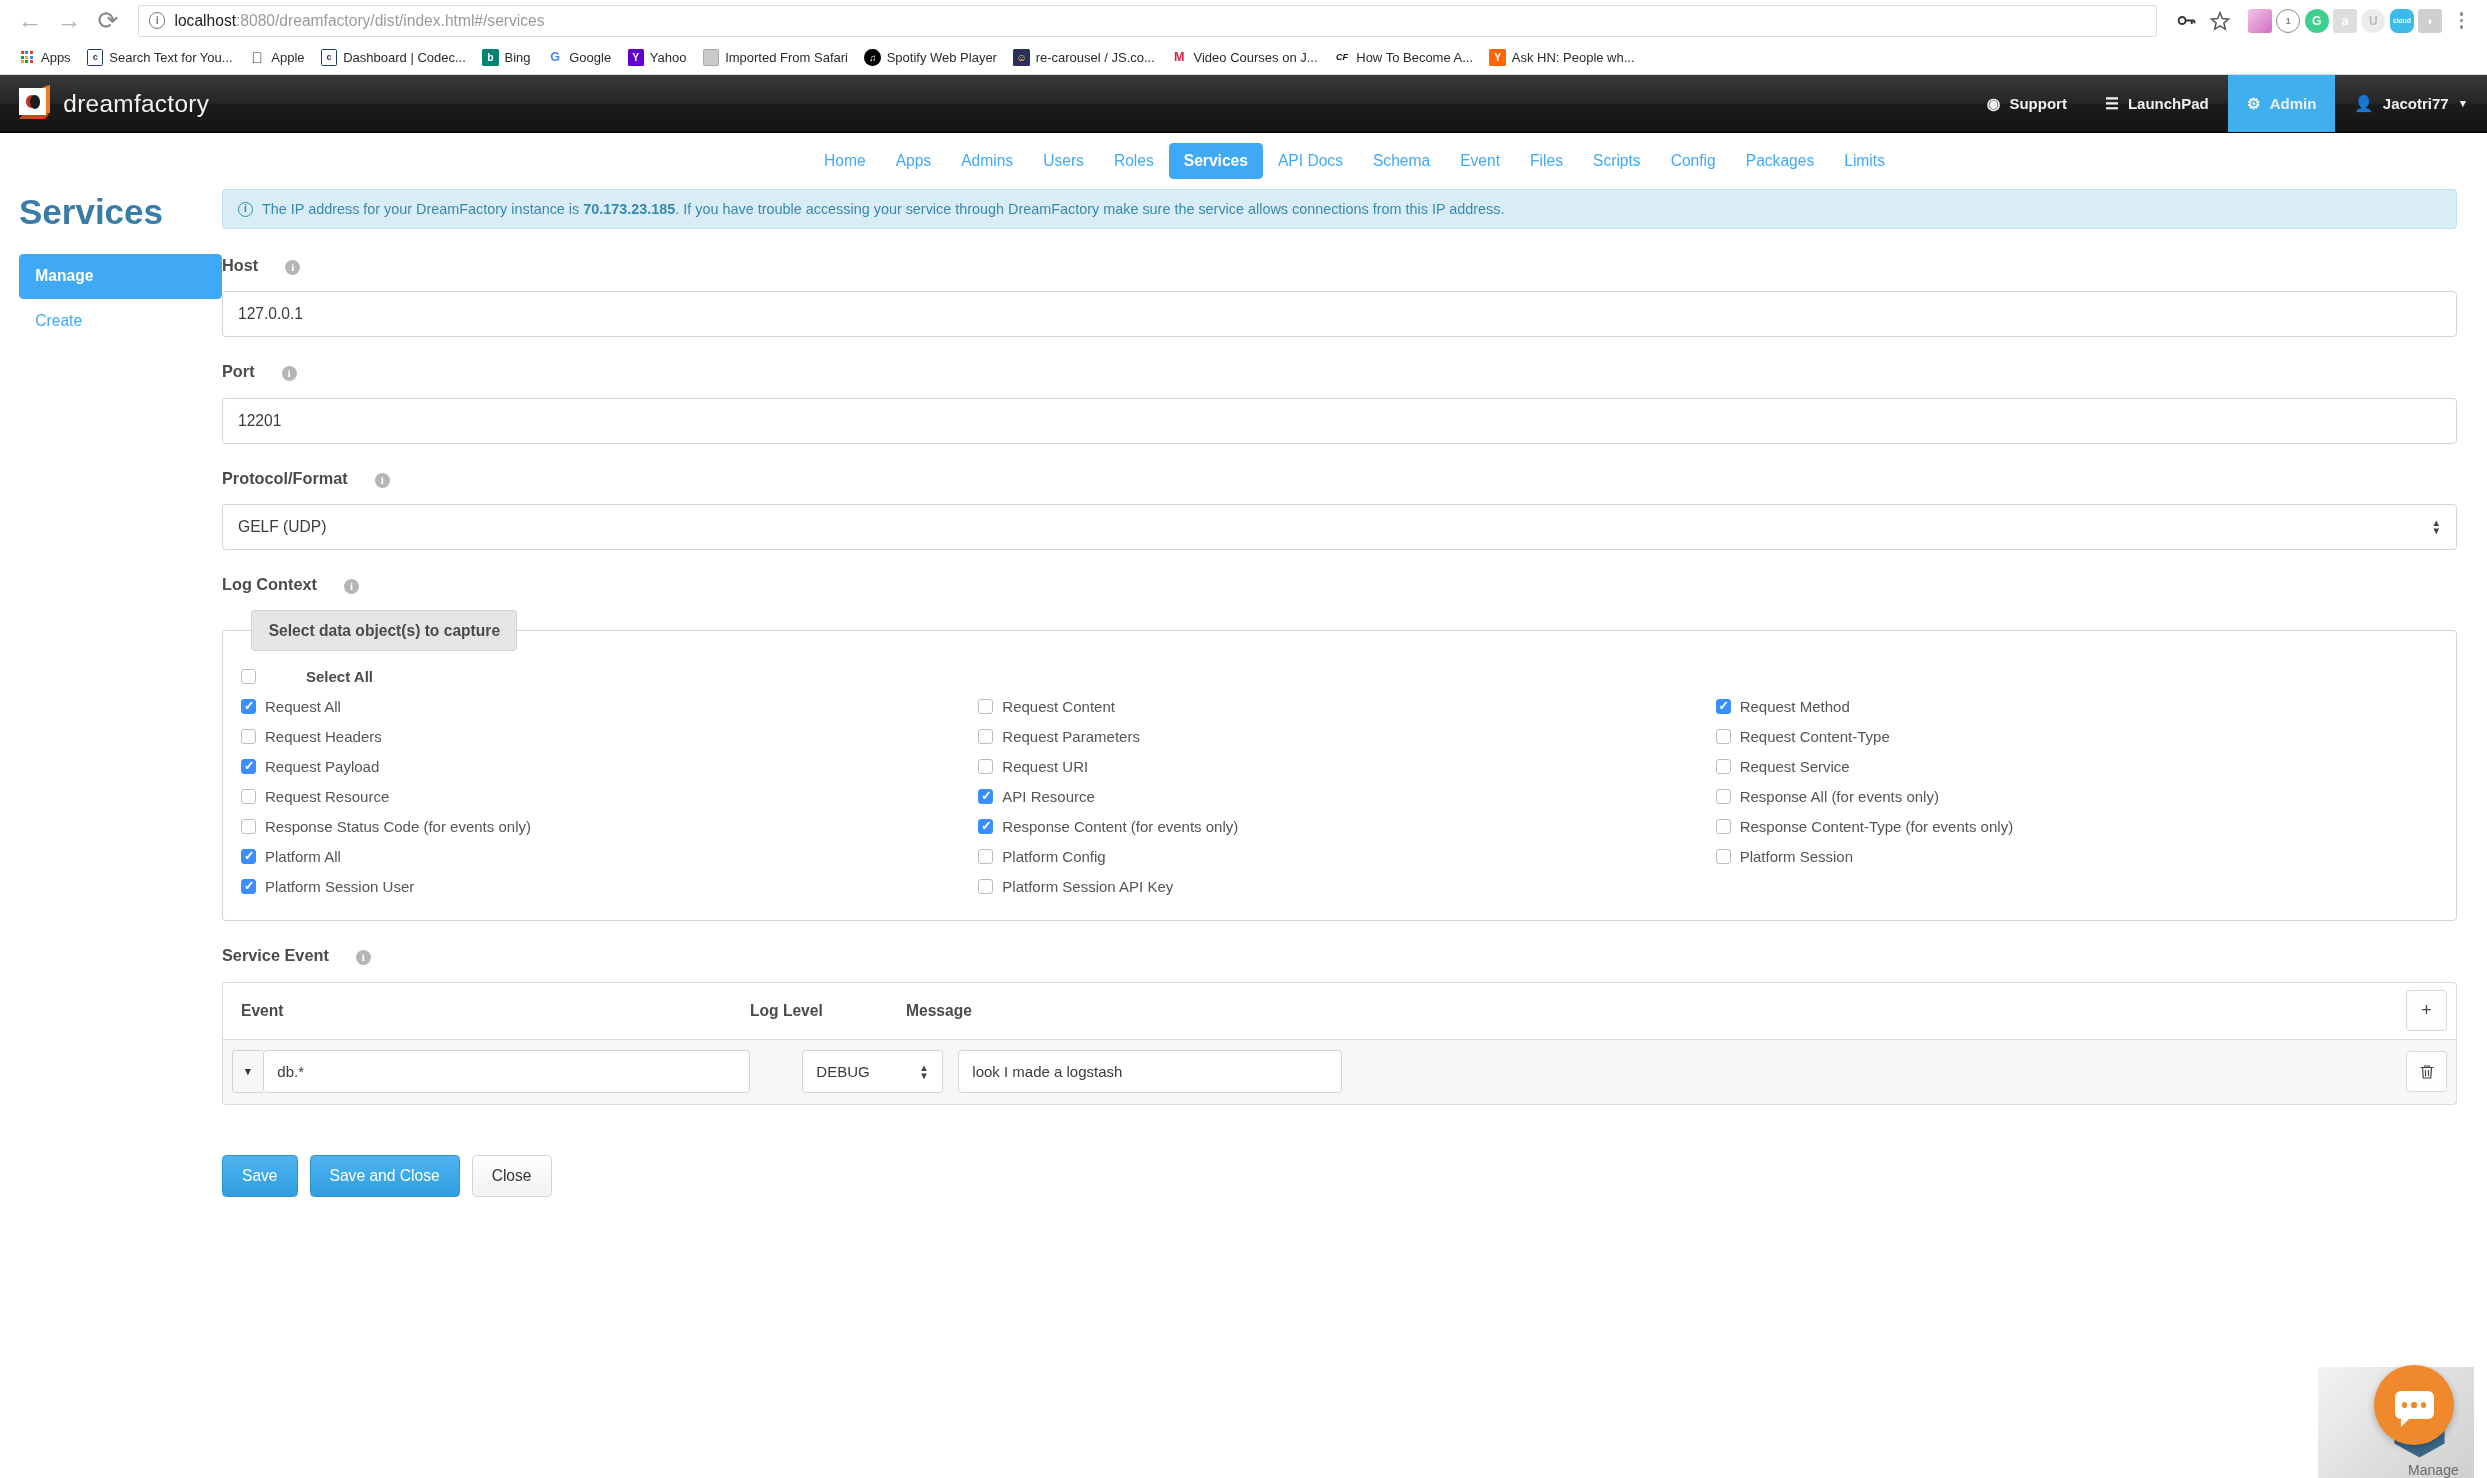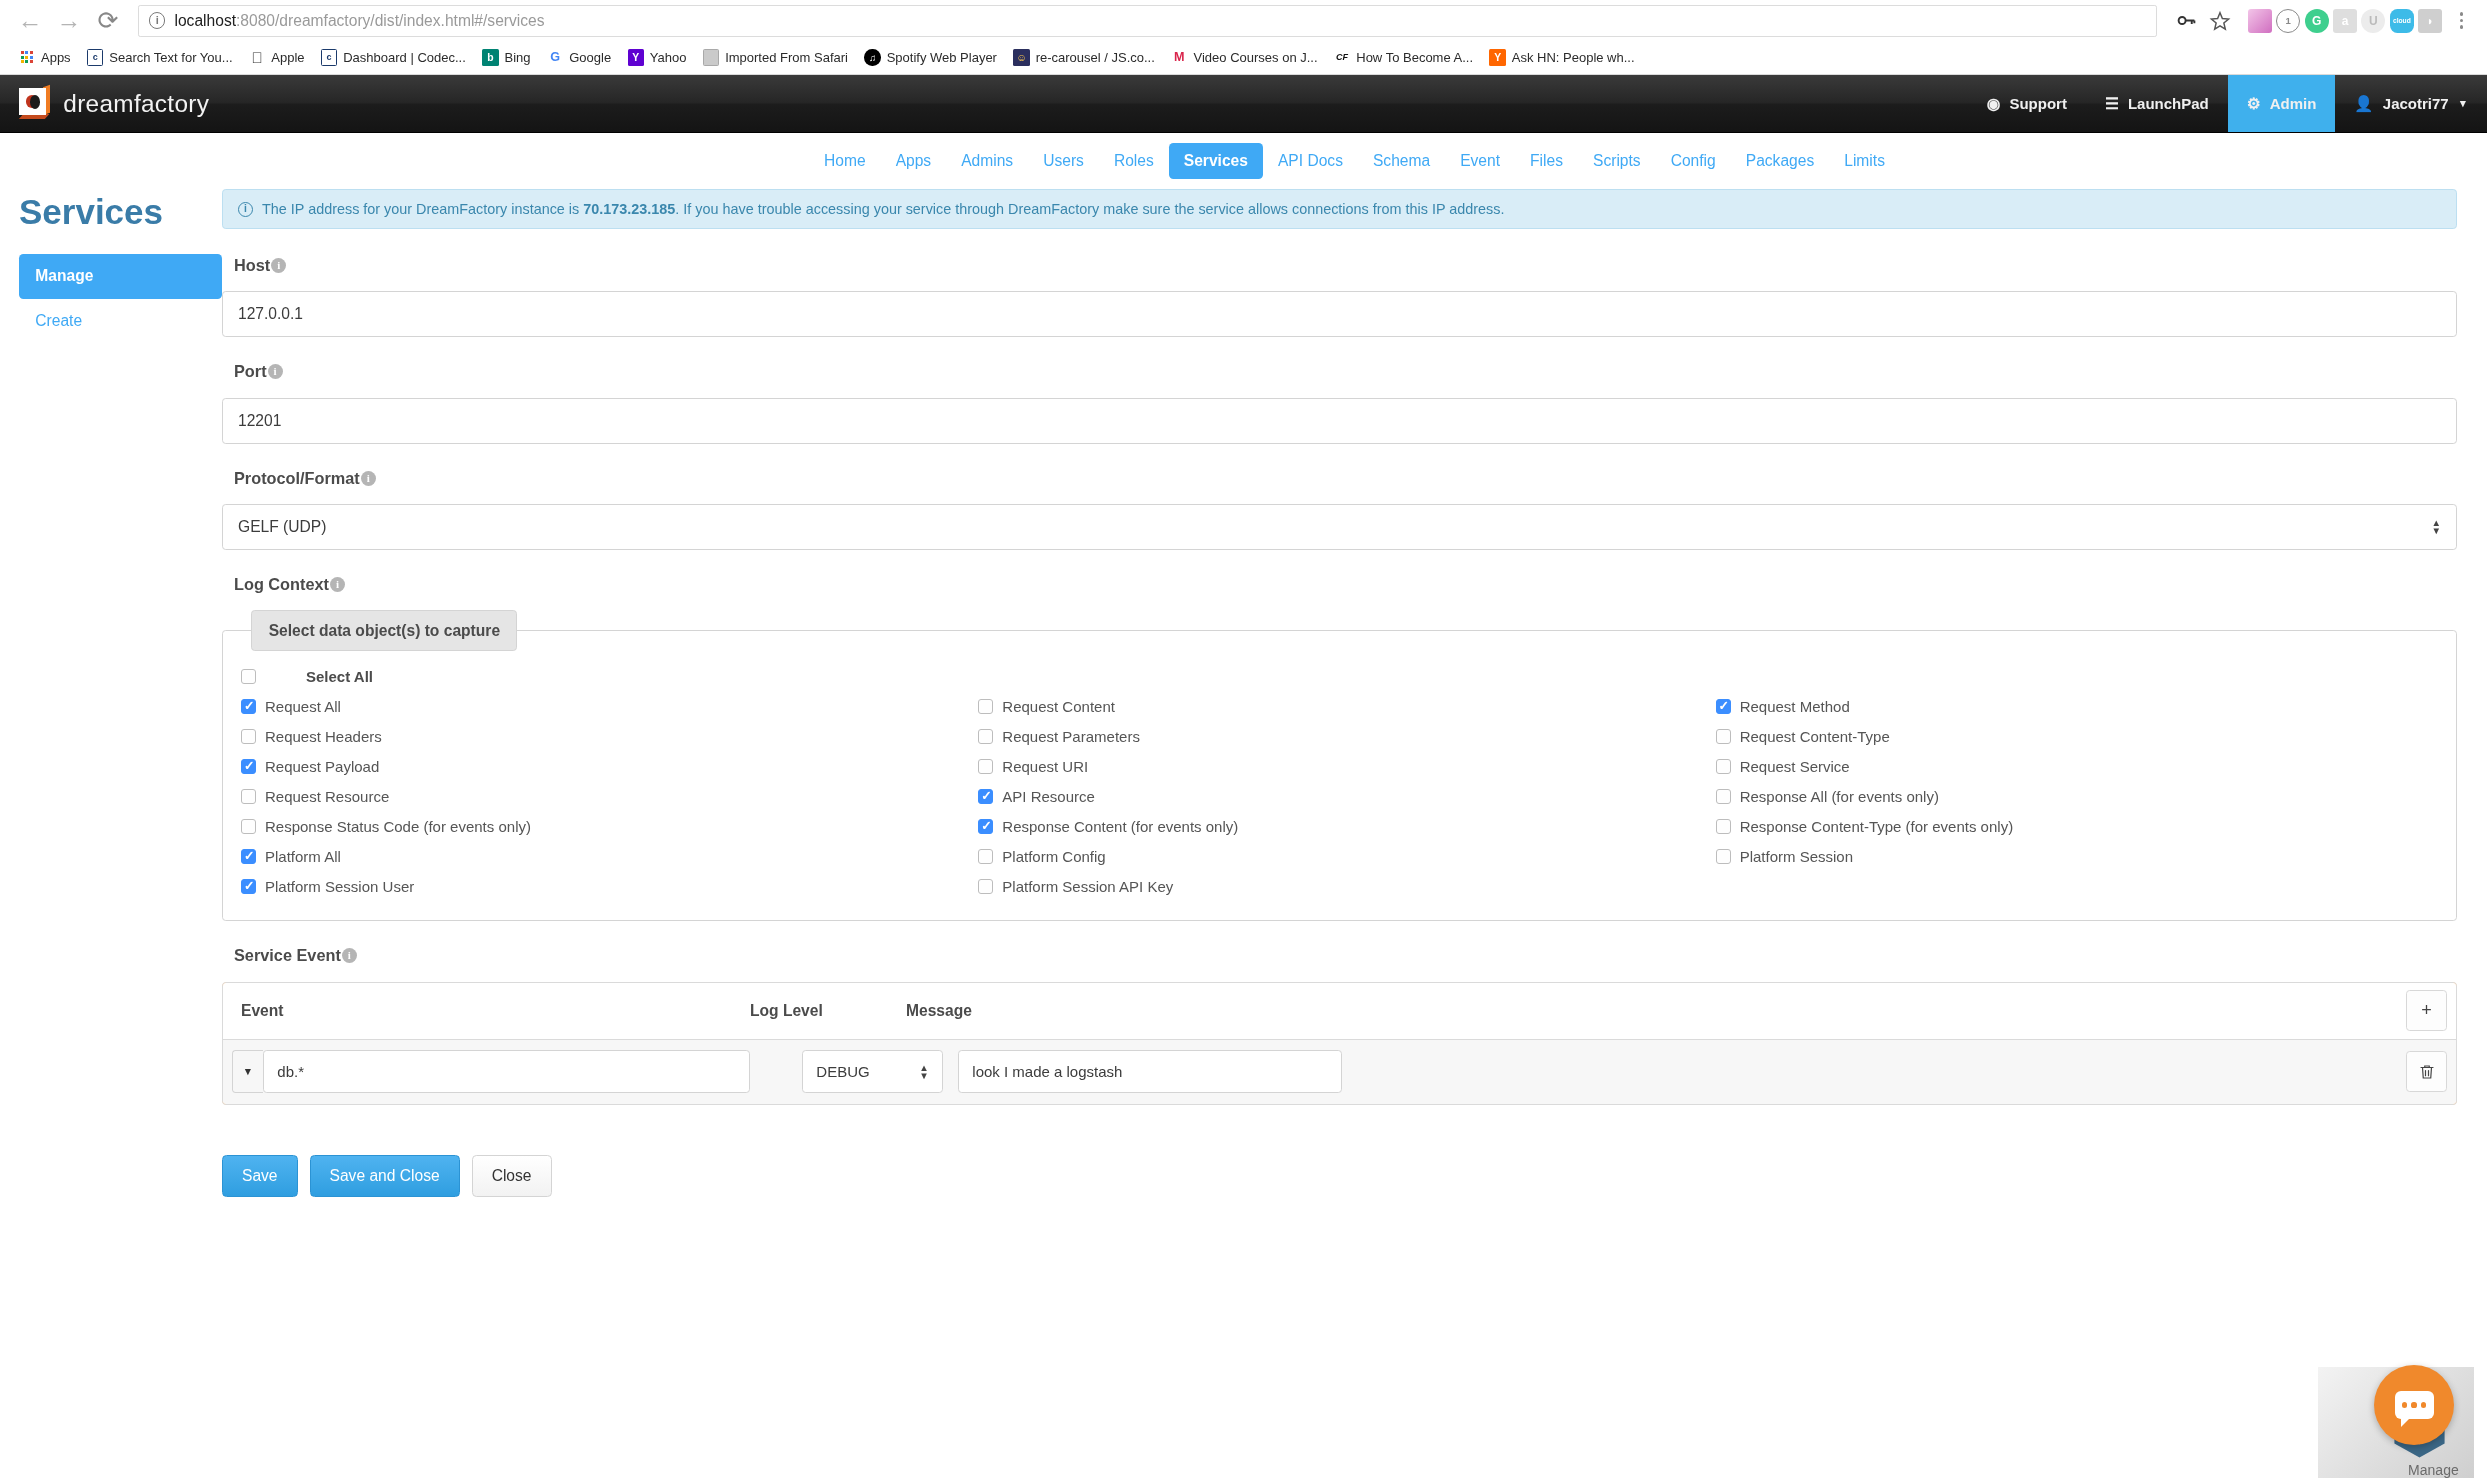--- a/index.html
+++ b/index.html
@@ -107,21 +107,21 @@
   }
   #alert .ic {
     width: 15px;height:15px;border-radius:50%;border:1.5px solid #3a87ad;
     font-size:10.4px;font-weight:bold;line-height:12.6px;text-align:center;flex:0 0 auto;
   }
   #alert b { font-weight: bold; }
 
   .field { margin-bottom: 25px; }
   .field-label {
     font-size: 16.3px; font-weight: bold; color: #4b4b4b;
-    display: flex; align-items: center; gap: 1px; margin-bottom: 16.3px; padding-left: 12px;
+    display: flex; align-items: flex-end; gap: 27px; margin-bottom: 16.3px;
   }
   .info-i {
     width: 15px; height: 15px; border-radius: 50%; background: #b5b5b5; color: #fff;
     font-size: 11px; font-weight: bold; line-height: 15px; text-align: center;
     font-family: "Liberation Serif", serif; flex: 0 0 auto;
   }
   .tbox {
     width: 100%; height: 46px; border: 0.7px solid #d4d4d4; border-radius: 3.7px;
     background: #fff; font-size: 15.6px; color: #3c3c3c; padding: 0 15px;
     font-family: "Liberation Sans", sans-serif;

